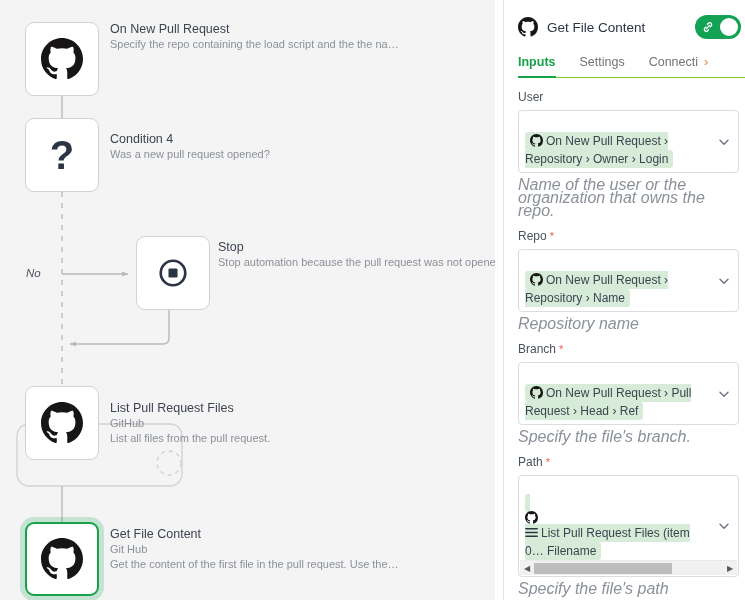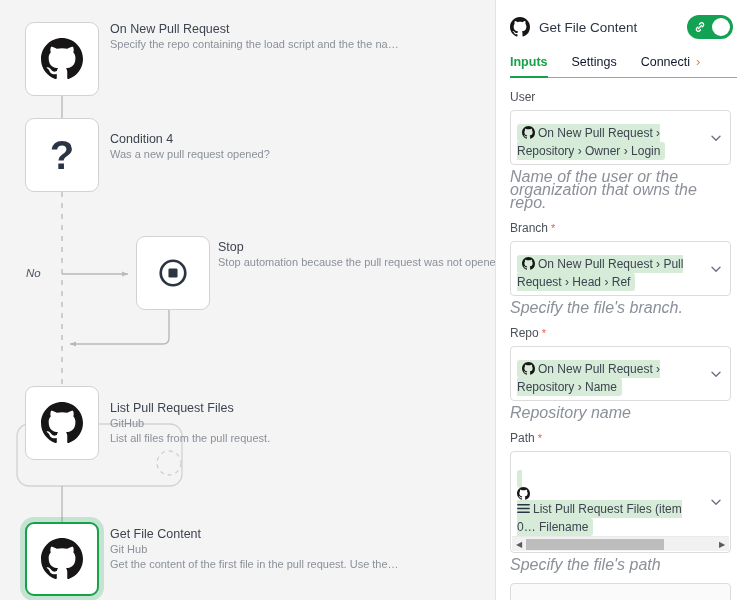--- a/index.html
+++ b/index.html
@@ -4,21 +4,21 @@
 <title>Automation Builder</title>
 <style>
   * { box-sizing: border-box; }
   html, body {
     margin: 0; padding: 0;
     width: 745px; height: 600px;
     overflow: hidden;
     font-family: "Liberation Sans", "DejaVu Sans", sans-serif;
     background: #ffffff;
   }
-  #app { position: relative; width: 599px; height: 600px; display: flex; }
+  #app { position: relative; width: 599px; height: 600px; display: flex; gap: 8px; }
 
   
   #canvas {
     position: relative;
     width: 495px; height: 600px;
     background: #f4f4f4;
     overflow: hidden;
     flex: 0 0 495px;
   }
   #canvas-svg { position: absolute; left: 0; top: 0; width: 495px; height: 600px; }
@@ -90,21 +90,21 @@
 
   .tabs {
     position: relative;
     display: flex; align-items: flex-end;
     padding: 10px 0 0 0;
     height: 36px;
     border-bottom: 1px solid #84cc16;
     margin: 0 8px 0 14px;
   }
   .tab {
-    font-size: 12.5px; color: #0f172a;
+    font-size: 12.5px; color: #737373;
     padding: 0 0 8px 0; margin-right: 24px;
     white-space: nowrap; position: relative;
   }
   .tab.active { color: #17a24a; font-weight: 700; }
   .tab.active::after {
     content: ""; position: absolute; left: 0; right: 0; bottom: -1px;
     height: 2.5px; background: #17a24a;
   }
   .tab-more { color: #e8833a; font-size: 13px; padding-bottom: 8px; }
 
@@ -112,21 +112,21 @@
   .field { margin-bottom: 2px; }
   .field-label {
     font-size: 12px; color: #4b5159; margin-bottom: 6px; display: block;
   }
   .req { color: #ef5b4c; font-size: 11px; }
   .input-box {
     position: relative;
     border: 1px solid #dcdcdc; border-radius: 4px;
     background: #ffffff;
     min-height: 42px;
-    padding: 12px 28px 5px 6px;
+    padding: 20px 28px 5px 6px;
     display: flex; align-items: center;
   }
   .input-box.tall {
     min-height: 102px; height: 102px;
     align-items: center; padding: 0 28px 0 6px;
   }
   .token {
     background: #d6ecd8; border-radius: 3px;
     padding: 2px 5px;
     font-size: 12px; color: #3d4450;
@@ -334,20 +334,46 @@
           </div>
           <svg class="chev" viewBox="0 0 12 12">
             <path d="M2 4.3 L6 8.3 L10 4.3" stroke="#6b7280" stroke-width="1.4" fill="none" stroke-linecap="round" stroke-linejoin="round"></path>
           </svg>
         </div>
         <div class="hint">Name of the user or the organization that owns the repo.</div>
       </div>
 
       <div class="field">
         <label class="field-label">
+          <span>Repo</span><span class="req">&nbsp;*</span>
+        </label>
+        <div class="input-box">
+          <div class="token-wrap">
+            <span class="token">
+              <svg class="tk-ico" viewBox="0 0 16 16">
+                <path fill="#171515" d="M8 0C3.58 0 0 3.58 0 8c0 3.54 2.29 6.53 5.47 7.59.4.07.55-.17.55-.38
+                  0-.19-.01-.82-.01-1.49-2.01.37-2.53-.49-2.69-.94-.09-.23-.48-.94-.82-1.13-.28-.15-.68-.52-.01-.53.63-.01
+                  1.08.58 1.23.82.72 1.21 1.87.87 2.33.66.07-.52.28-.87.51-1.07-1.78-.2-3.64-.89-3.64-3.95
+                  0-.87.31-1.59.82-2.15-.08-.2-.36-1.02.08-2.12 0 0 .67-.21 2.2.82.64-.18 1.32-.27
+                  2-.27s1.36.09 2 .27c1.53-1.04 2.2-.82 2.2-.82.44 1.1.16 1.92.08 2.12.51.56.82 1.27.82
+                  2.15 0 3.07-1.87 3.75-3.65 3.95.29.25.54.73.54 1.48 0 1.07-.01 1.93-.01 2.2 0
+                  .21.15.46.55.38A8.01 8.01 0 0 0 16 8c0-4.42-3.58-8-8-8z"></path>
+              </svg><span>On New Pull Request ›</span>
+              <span>Repository › Name</span>
+            </span>
+          </div>
+          <svg class="chev" viewBox="0 0 12 12">
+            <path d="M2 4.3 L6 8.3 L10 4.3" stroke="#6b7280" stroke-width="1.4" fill="none" stroke-linecap="round" stroke-linejoin="round"></path>
+          </svg>
+        </div>
+        <div class="hint">Repository name</div>
+      </div>
+
+      <div class="field">
+        <label class="field-label">
           <span>Branch</span><span class="req">&nbsp;*</span>
         </label>
         <div class="input-box">
           <div class="token-wrap">
             <span class="token">
               <svg class="tk-ico" viewBox="0 0 16 16">
                 <path fill="#171515" d="M8 0C3.58 0 0 3.58 0 8c0 3.54 2.29 6.53 5.47 7.59.4.07.55-.17.55-.38
                   0-.19-.01-.82-.01-1.49-2.01.37-2.53-.49-2.69-.94-.09-.23-.48-.94-.82-1.13-.28-.15-.68-.52-.01-.53.63-.01
                   1.08.58 1.23.82.72 1.21 1.87.87 2.33.66.07-.52.28-.87.51-1.07-1.78-.2-3.64-.89-3.64-3.95
                   0-.87.31-1.59.82-2.15-.08-.2-.36-1.02.08-2.12 0 0 .67-.21 2.2.82.64-.18 1.32-.27
@@ -356,46 +382,20 @@
                   .21.15.46.55.38A8.01 8.01 0 0 0 16 8c0-4.42-3.58-8-8-8z"></path>
               </svg><span>On New Pull Request ›</span>
               <span>Pull Request › Head › Ref</span>
             </span>
           </div>
           <svg class="chev" viewBox="0 0 12 12">
             <path d="M2 4.3 L6 8.3 L10 4.3" stroke="#6b7280" stroke-width="1.4" fill="none" stroke-linecap="round" stroke-linejoin="round"></path>
           </svg>
         </div>
         <div class="hint">Specify the file's branch.</div>
-      </div>
-
-      <div class="field">
-        <label class="field-label">
-          <span>Repo</span><span class="req">&nbsp;*</span>
-        </label>
-        <div class="input-box">
-          <div class="token-wrap">
-            <span class="token">
-              <svg class="tk-ico" viewBox="0 0 16 16">
-                <path fill="#171515" d="M8 0C3.58 0 0 3.58 0 8c0 3.54 2.29 6.53 5.47 7.59.4.07.55-.17.55-.38
-                  0-.19-.01-.82-.01-1.49-2.01.37-2.53-.49-2.69-.94-.09-.23-.48-.94-.82-1.13-.28-.15-.68-.52-.01-.53.63-.01
-                  1.08.58 1.23.82.72 1.21 1.87.87 2.33.66.07-.52.28-.87.51-1.07-1.78-.2-3.64-.89-3.64-3.95
-                  0-.87.31-1.59.82-2.15-.08-.2-.36-1.02.08-2.12 0 0 .67-.21 2.2.82.64-.18 1.32-.27
-                  2-.27s1.36.09 2 .27c1.53-1.04 2.2-.82 2.2-.82.44 1.1.16 1.92.08 2.12.51.56.82 1.27.82
-                  2.15 0 3.07-1.87 3.75-3.65 3.95.29.25.54.73.54 1.48 0 1.07-.01 1.93-.01 2.2 0
-                  .21.15.46.55.38A8.01 8.01 0 0 0 16 8c0-4.42-3.58-8-8-8z"></path>
-              </svg><span>On New Pull Request ›</span>
-              <span>Repository › Name</span>
-            </span>
-          </div>
-          <svg class="chev" viewBox="0 0 12 12">
-            <path d="M2 4.3 L6 8.3 L10 4.3" stroke="#6b7280" stroke-width="1.4" fill="none" stroke-linecap="round" stroke-linejoin="round"></path>
-          </svg>
-        </div>
-        <div class="hint">Repository name</div>
       </div>
 
       <div class="field">
         <label class="field-label">
           <span>Path</span><span class="req">&nbsp;*</span>
         </label>
         <div class="input-box tall">
           <div class="token-wrap">
             <span class="token">
               <svg class="tk-ico" viewBox="0 0 16 16" style="display:block;margin-bottom:-1px;">

